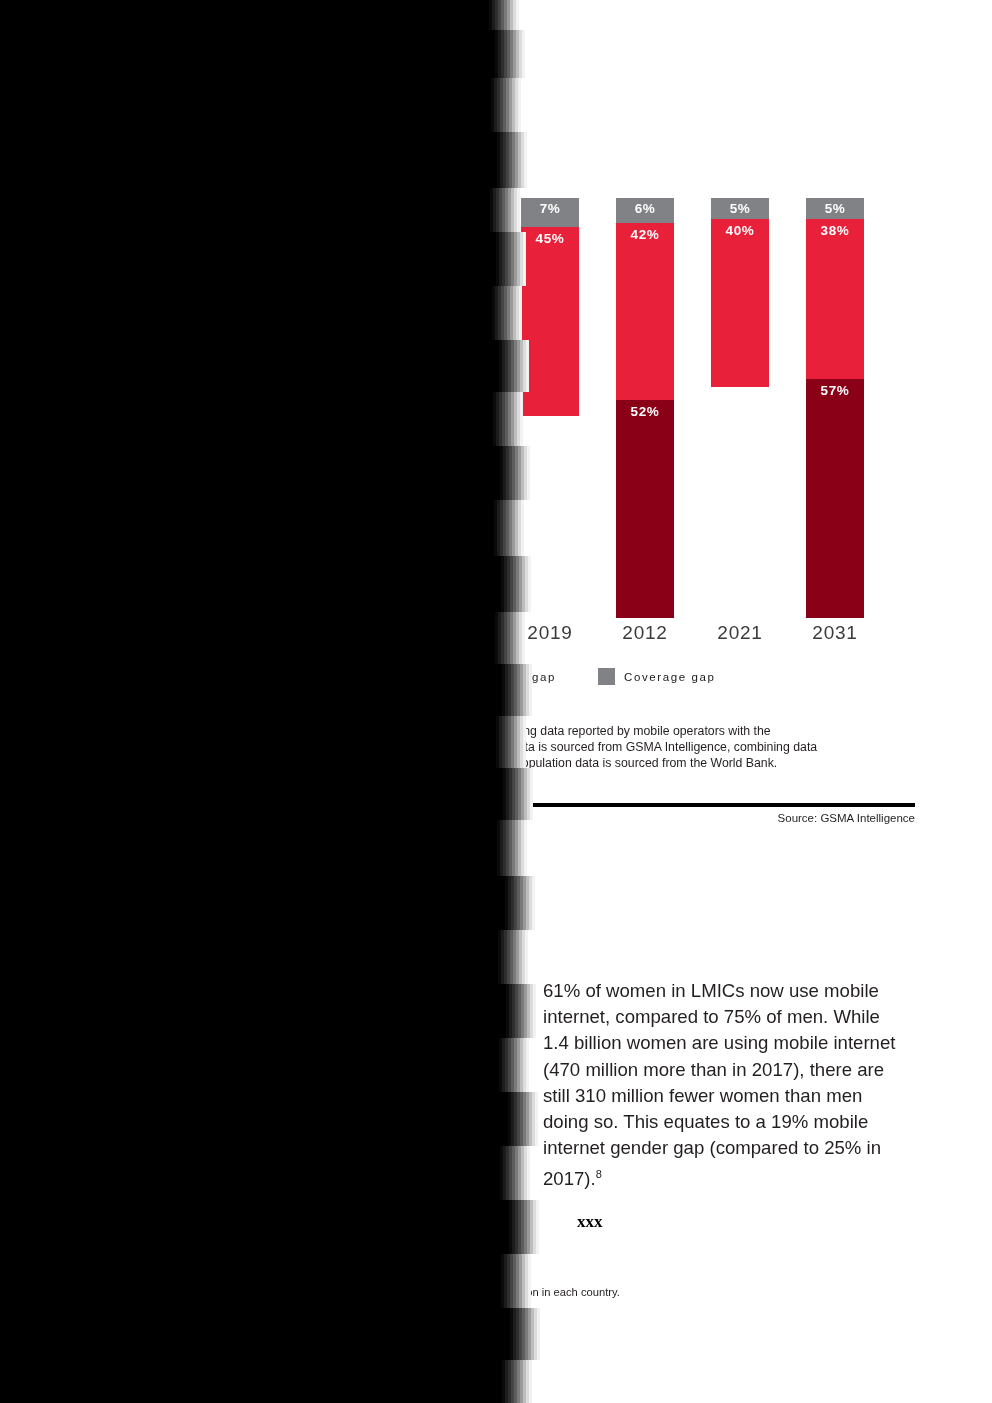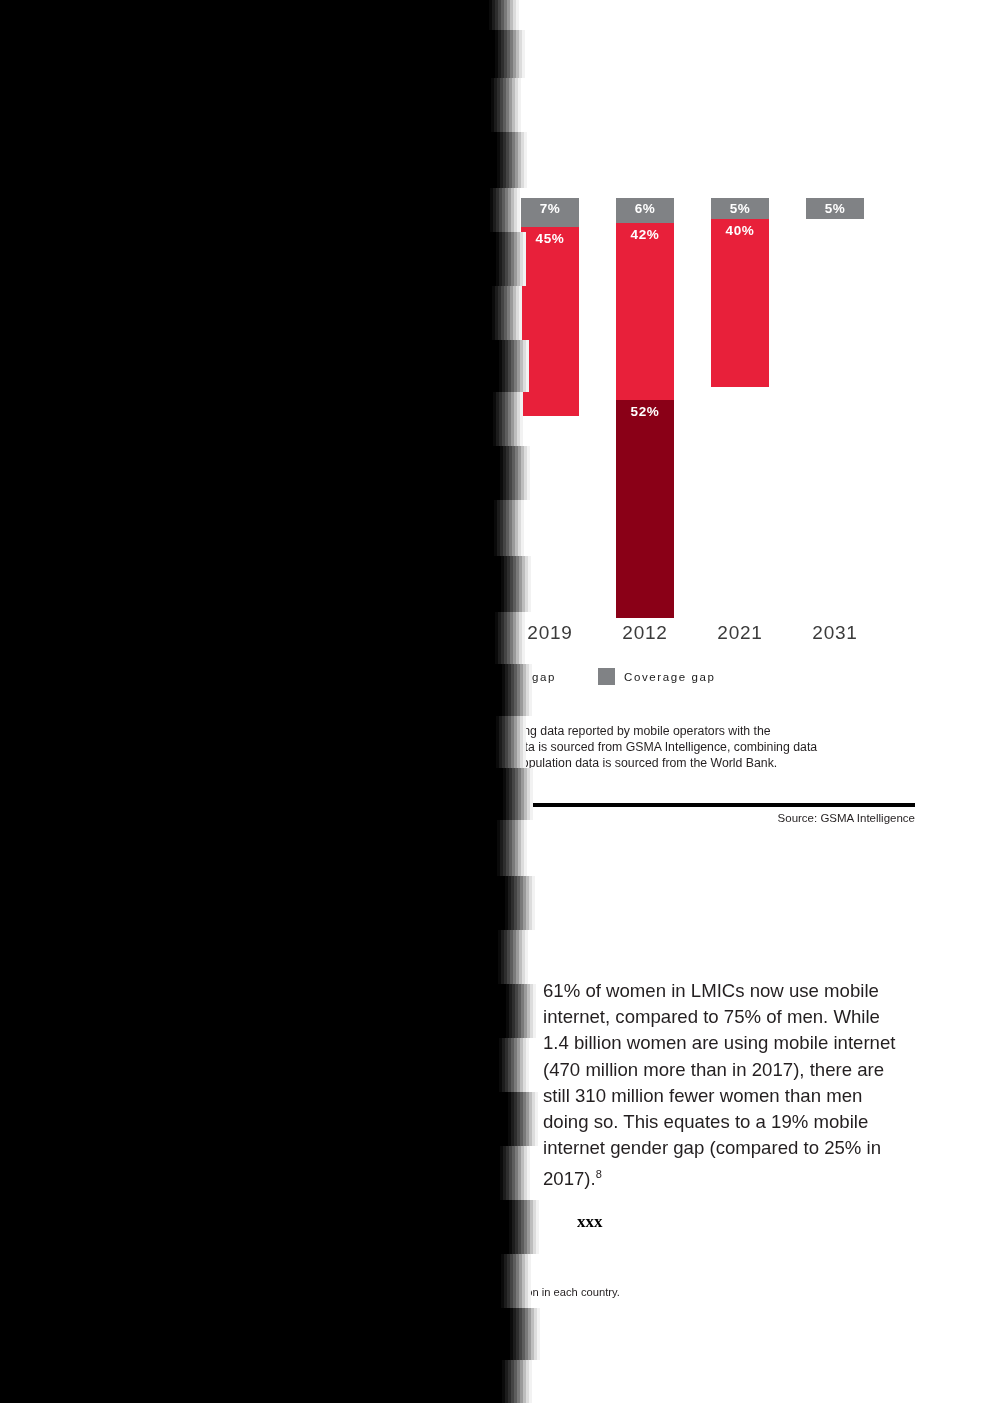--- a/index.html
+++ b/index.html
@@ -271,20 +271,26 @@
           <div class="seg " style="background: rgb(232, 32, 58); height: 168px;">
             <span class="seg-label">40%</span>
           </div>
         </div>
         <div class="year-label">2021</div>
       </div>
       <div class="bar-group" style="left: 806px;">
         <div class="bar-col">
           <div class="seg coverage" style="background: rgb(128, 130, 133); height: 21px;">
             <span class="seg-label">5%</span>
+          </div>
+          <div class="seg " style="background: rgb(232, 32, 58); height: 159.6px;">
+            <span class="seg-label">38%</span>
+          </div>
+          <div class="seg " style="background: rgb(138, 0, 23); height: 239.4px;">
+            <span class="seg-label">57%</span>
           </div>
         </div>
         <div class="year-label">2031</div>
       </div>
     </div>
 
   <div id="legend">
       <div class="legend-item">
         <span class="legend-swatch" style="background: rgb(138, 0, 23);"></span>
         <span class="legend-text">Connected</span>

